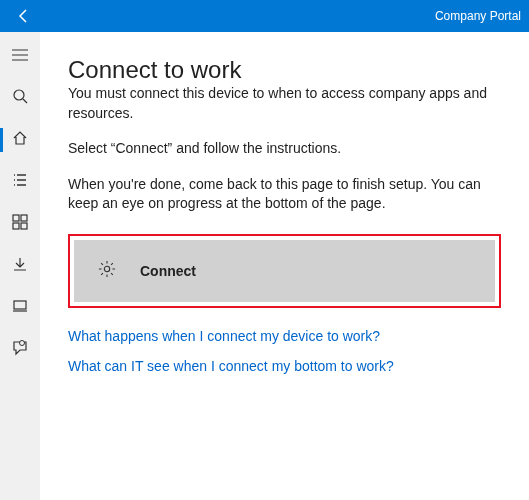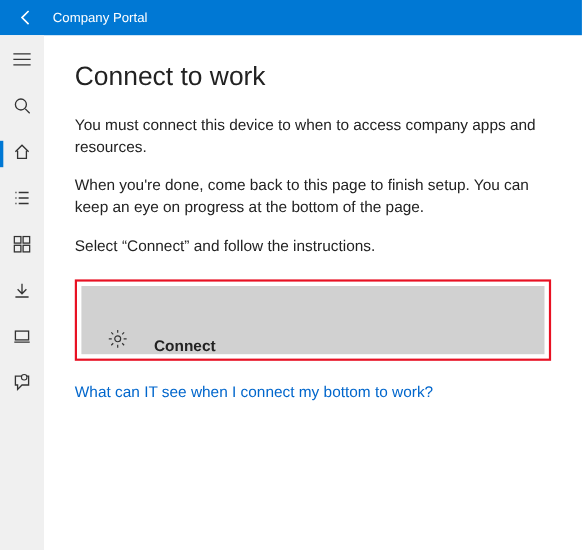--- a/index.html
+++ b/index.html
@@ -14,20 +14,21 @@
       overflow: hidden;
       background: #fff;
     }
     .titlebar {
       height: 32px;
       background: #0078d4;
       color: #fff;
       display: flex;
       align-items: center;
       padding: 0 8px;
+      justify-content: space-between;
     }
     .back-arrow {
       width: 32px;
       height: 32px;
       display: flex;
       align-items: center;
       justify-content: center;
       cursor: pointer;
     }
     .titlebar-title {
@@ -76,39 +77,38 @@
     }
     .content {
       flex: 1;
       padding: 24px 28px 20px 28px;
       overflow-y: auto;
     }
     .page-title {
       font-size: 24px;
       font-weight: 400;
       color: #222;
-      margin-bottom: 20px;
     }
     .body-text {
       font-size: 14px;
       color: #222;
       line-height: 1.4;
       margin-bottom: 16px;
     }
     .connect-wrap {
       border: 2px solid #e81123;
       padding: 4px;
       margin-top: 20px;
       margin-bottom: 20px;
     }
     .connect-button {
       background: #d1d1d1;
       height: 62px;
       display: flex;
-      align-items: flex-end;
+      align-items: center;
       padding-left: 24px;
       cursor: pointer;
     }
     .connect-button .gear {
       margin-right: 24px;
     }
     .connect-label {
       font-size: 14px;
       font-weight: 600;
       color: #222;
@@ -195,30 +195,31 @@
             <path d="M2 2h12v8H8l-4 4V10H2z" stroke="#333" stroke-width="1.2" fill="none"></path>
             <circle cx="10" cy="3" r="2.5" stroke="#333" stroke-width="1" fill="#f0f0f0"></circle>
           </svg>
       </span>
     </div>
   </div>
 
   <div class="content">
     <h1 class="page-title">Connect to work</h1>
     <p class="body-text">You must connect this device to when to access company apps and resources.</p>
+    <p class="body-text">Select “Connect” and follow the instructions.</p>
     <p class="body-text">When you're done, come back to this page to finish setup. You can keep an eye on progress at the bottom of the page.</p>
-    <p class="body-text">Select “Connect” and follow the instructions.</p>
 
     <div class="connect-wrap">
       <div class="connect-button">
         <span class="gear">
           <svg viewBox="0 0 20 20" width="18" height="18">
             <circle cx="10" cy="10" r="3" stroke="#333" stroke-width="1.2" fill="none"></circle>
             <path d="M10 1v3M10 16v3M1 10h3M16 10h3M3.5 3.5l2 2M14.5 14.5l2 2M16.5 3.5l-2 2M5.5 14.5l-2 2" stroke="#333" stroke-width="1.2"></path>
           </svg>
         </span>
         <span class="connect-label">Connect</span>
       </div>
     </div>
 
+    <a class="link">What happens when I connect my device to work?</a>
     <a class="link">What can IT see when I connect my bottom to work?</a>
   </div>
 </div>
 
 </body></html>

